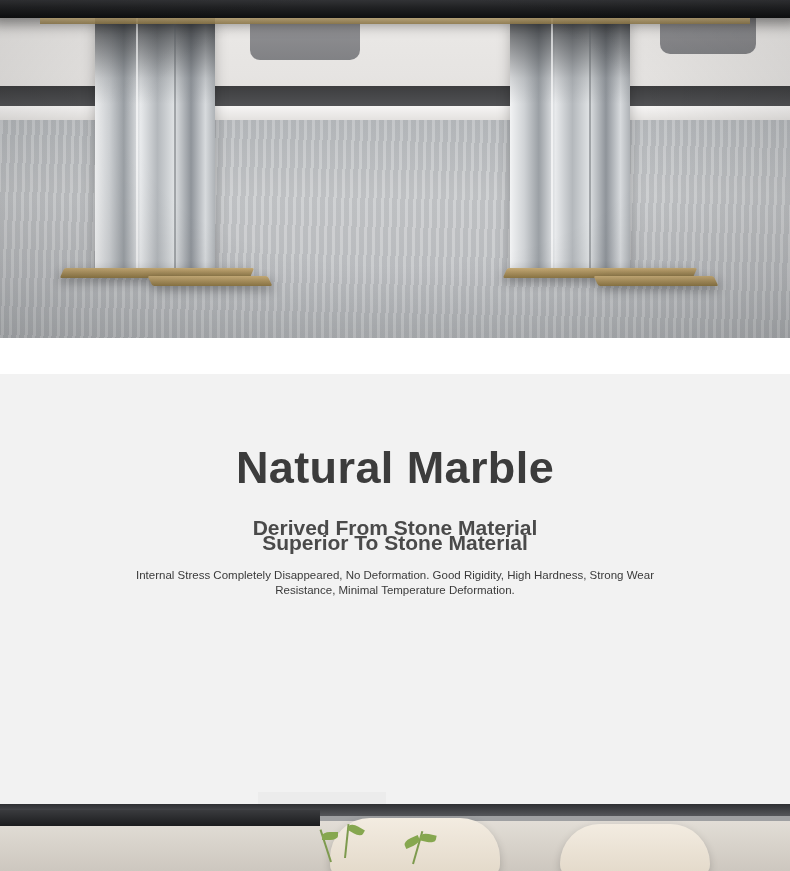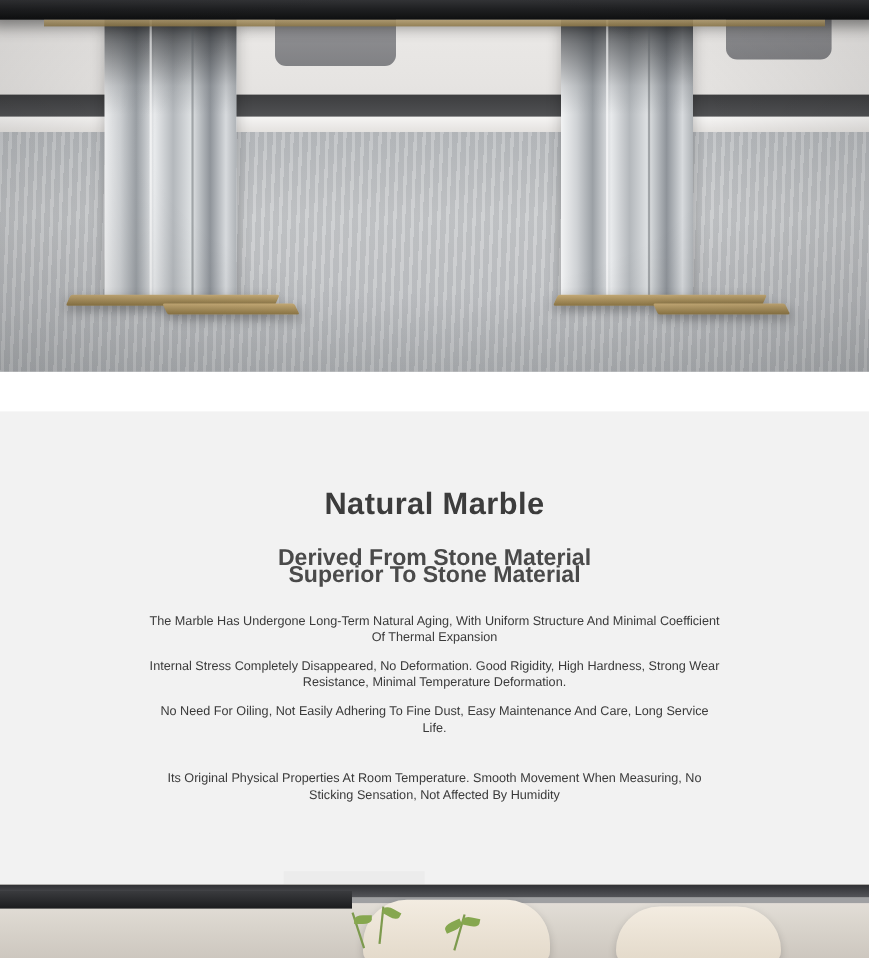--- a/index.html
+++ b/index.html
@@ -125,21 +125,21 @@
   }
   .fb1 { left: 258px; top: 418px; width: 128px; height: 96px; }
 
   .marble-inner {
     position: relative;
     z-index: 2;
     text-align: center;
     padding-top: 68px;
   }
   .marble-title {
-    font-size: 28px;
+    font-size: 45px;
     font-weight: bold;
     color: #3c3c3c;
     letter-spacing: .4px;
     margin: 0 0 26px 0;
   }
   .sub-line {
     font-size: 21px;
     font-weight: bold;
     color: #4a4a4a;
     line-height: 15px;
@@ -247,36 +247,27 @@
 
   <div class="marble-inner">
     <h1 class="marble-title">Natural Marble</h1>
 
     <div class="sub-block">
       <p class="sub-line">Derived From Stone Material</p>
       <p class="sub-line s2">Superior To Stone Material</p>
     </div>
 
 
-    <div class="body-block w1">
-      <p>The Marble Has Undergone Long-Term Natural Aging, With Uniform Structure And Minimal Coefficient Of Thermal Expansion</p>
-    </div>
     <div class="spacer-12"></div>
     <div class="body-block wide">
       <p>Internal Stress Completely Disappeared, No Deformation. Good Rigidity, High Hardness, Strong Wear Resistance, Minimal Temperature Deformation.</p>
     </div>
     <div class="spacer-12"></div>
-    <div class="body-block">
-      <p>No Need For Oiling, Not Easily Adhering To Fine Dust, Easy Maintenance And Care, Long Service Life.</p>
-    </div>
     <div class="spacer-16"></div>
     <div class="spacer-16"></div>
-    <div class="body-block">
-      <p>Its Original Physical Properties At Room Temperature. Smooth Movement When Measuring, No Sticking Sensation, Not Affected By Humidity</p>
-    </div>
     <div class="spacer-16"></div>
 
   </div>
 </div>
 
 <div class="photo-bottom">
   <div class="bg"></div>
   <div class="dark-top"></div>
   <div class="floorline"></div>
   <div class="table-b"></div>

